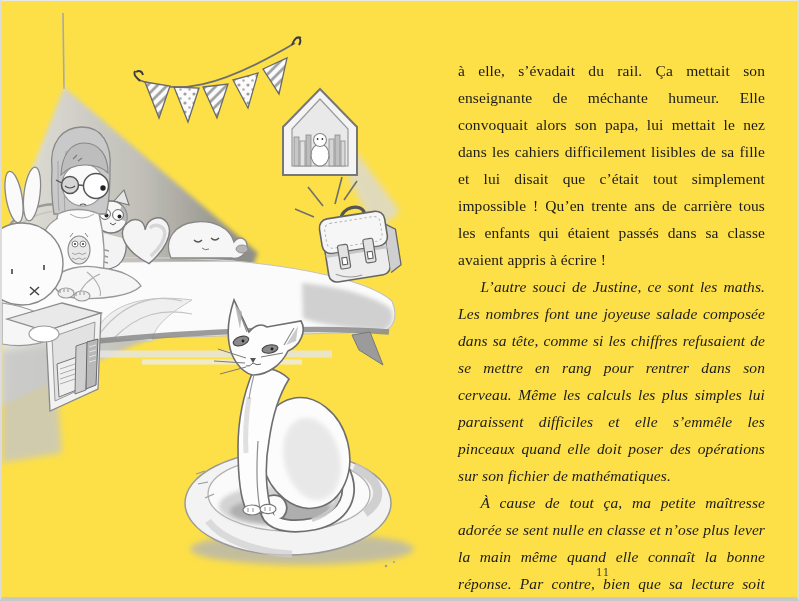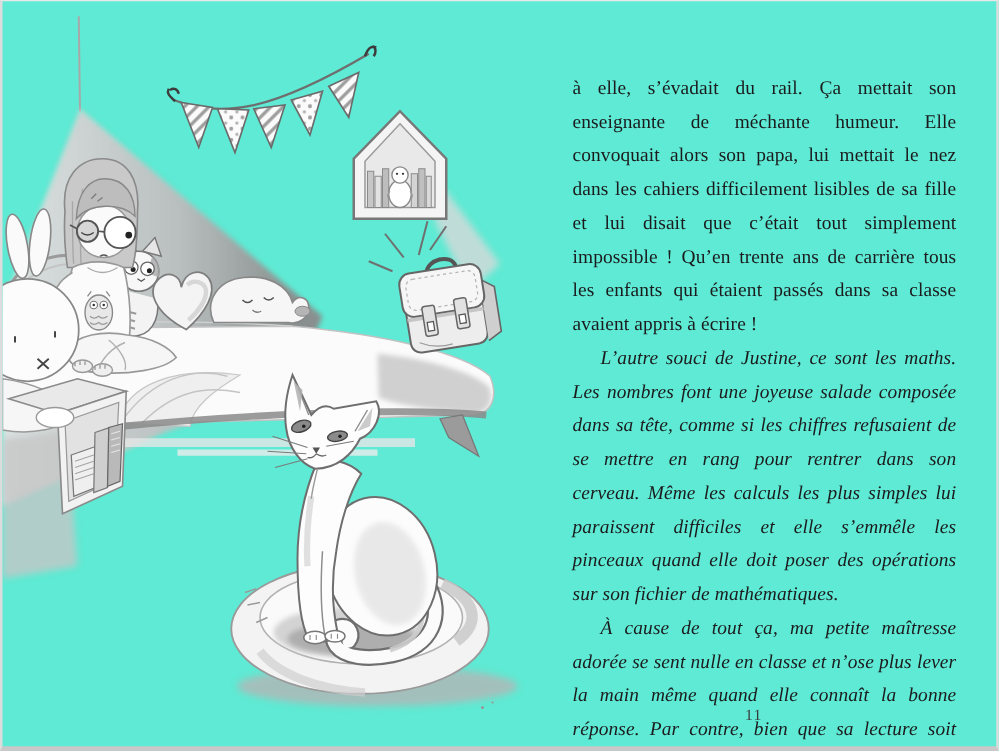--- a/index.html
+++ b/index.html
@@ -1,18 +1,18 @@
 <!DOCTYPE html>
 <html><head>
 <meta charset="utf-8">
 <style>
   html,body { margin:0; padding:0; background:#ffffff; }
   .spread {
     position:relative; width:799px; height:601px; box-sizing:border-box;
-    background:#5eead4; overflow:hidden;
+    background:#fde047; overflow:hidden;
     border-left:2px solid #dcdcdc; border-right:2px solid #dcdcdc;
     border-top:1px solid #e8e8e8; border-bottom:4px solid #c8c8c8;
     font-family:"Liberation Serif","DejaVu Serif",serif;
   }
   .left-page { position:absolute; left:0; top:0; width:450px; height:601px; }
   .left-page svg { display:block; }
   .text-col {
     position:absolute; left:456px; top:56px; width:307px;
     font-size:15.5px; line-height:27px; color:#1b1b1d;
     text-align:justify; letter-spacing:0.1px;

